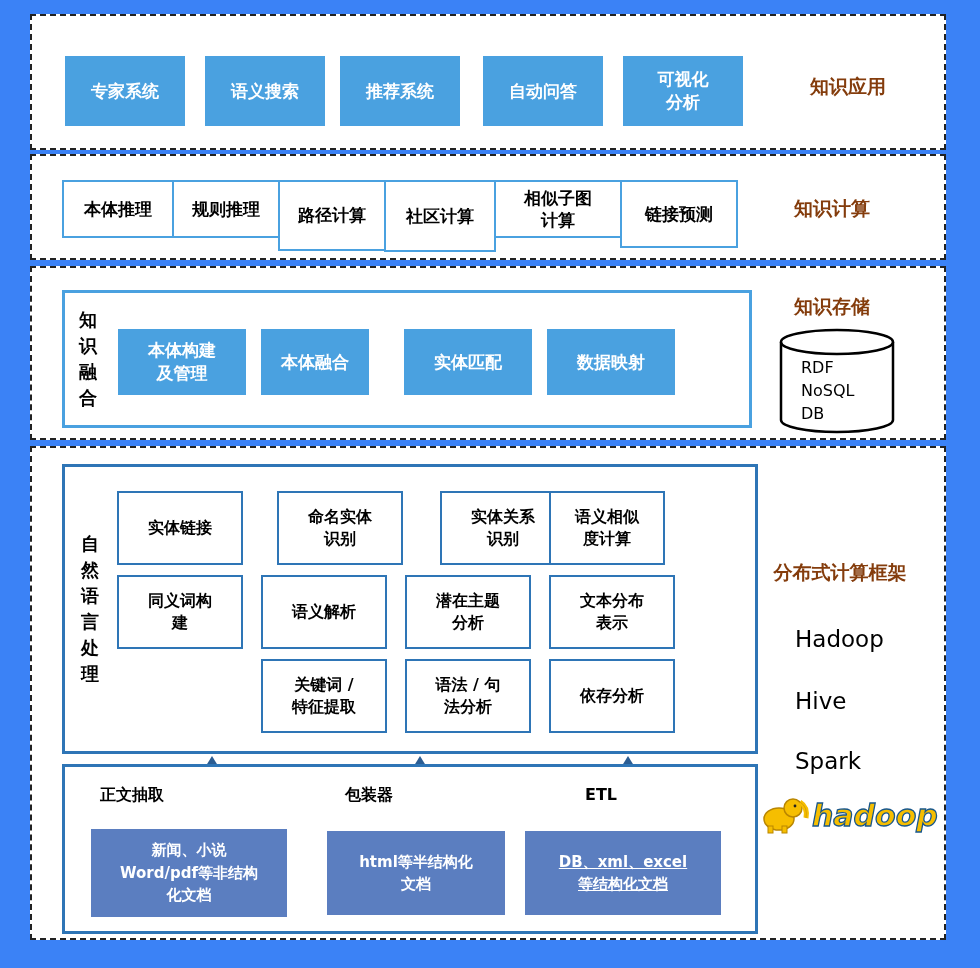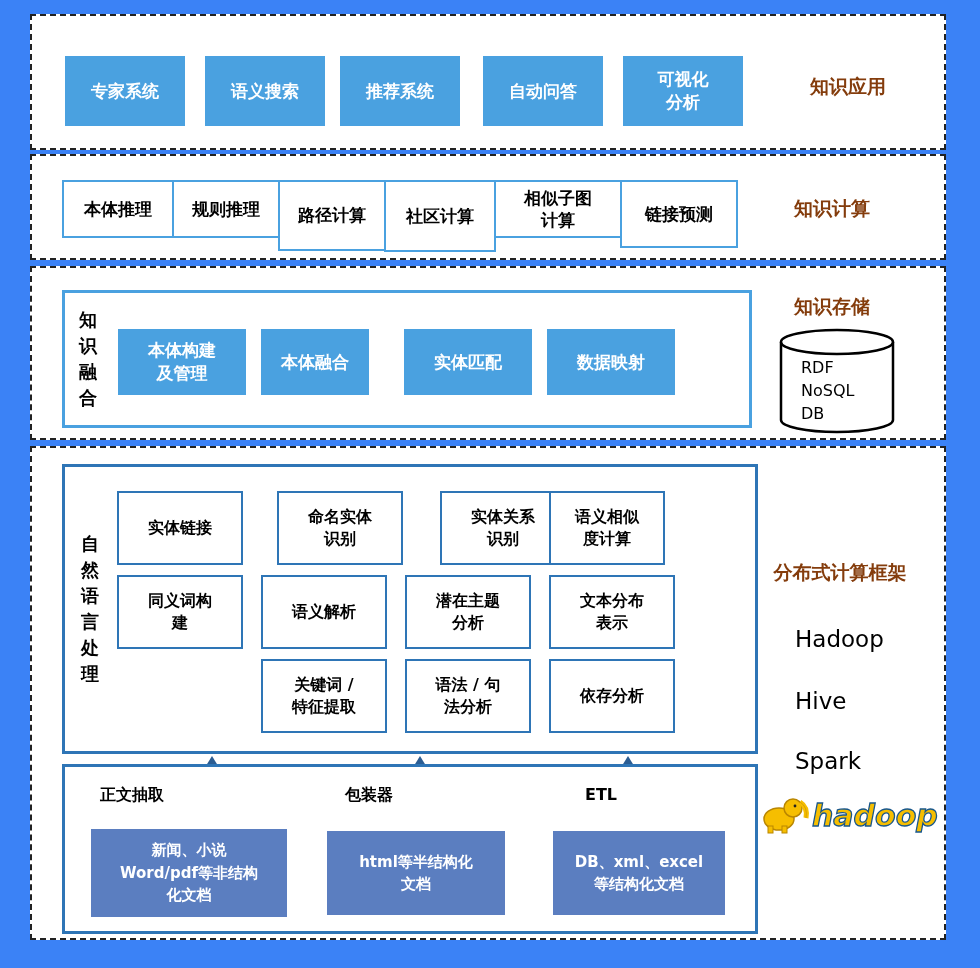--- a/index.html
+++ b/index.html
@@ -113,21 +113,21 @@
 
     <div class="abs inner-deep" style="left:30px;top:316px;width:696px;height:170px;">
       <div class="abs ingest-label" style="left:35px;top:18px;">正文抽取</div>
       <div class="abs ingest-label" style="left:280px;top:18px;">包装器</div>
       <div class="abs ingest-label" style="left:520px;top:18px;">ETL</div>
       <div class="abs src-box center pre" style="left:26px;top:62px;width:196px;height:88px;">新闻、小说
 Word/pdf等非结构
 化文档</div>
       <div class="abs src-box center pre" style="left:262px;top:64px;width:178px;height:84px;">html等半结构化
 文档</div>
-      <div class="abs src-box center pre" style="left:488px;top:64px;width:172px;height:84px;">DB、xml、excel
+      <div class="abs src-box center pre" style="left:460px;top:64px;width:196px;height:84px;text-decoration:underline;">DB、xml、excel
 等结构化文档</div>
     </div>
 
     <div class="abs brown-label" style="left:700px;top:112px;width:216px;">分布式计算框架</div>
     <div class="abs fw-item" style="left:763px;top:178px;">Hadoop</div>
     <div class="abs fw-item" style="left:763px;top:240px;">Hive</div>
     <div class="abs fw-item" style="left:763px;top:300px;">Spark</div>
 
     <div class="abs" style="left:726px;top:340px;width:192px;height:48px;">
       <svg width="192" height="48" viewBox="0 0 192 48">

